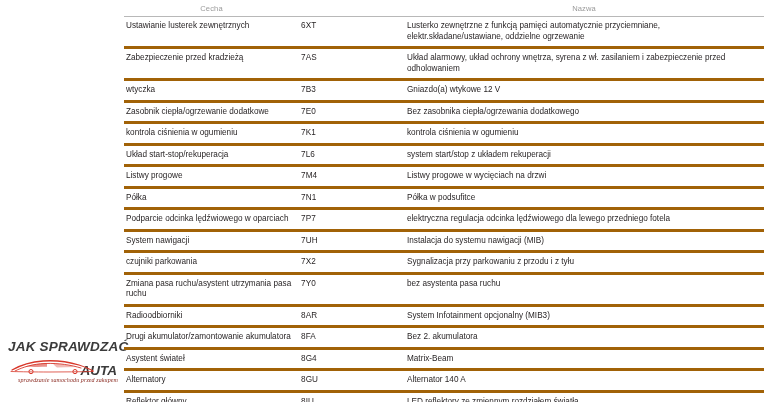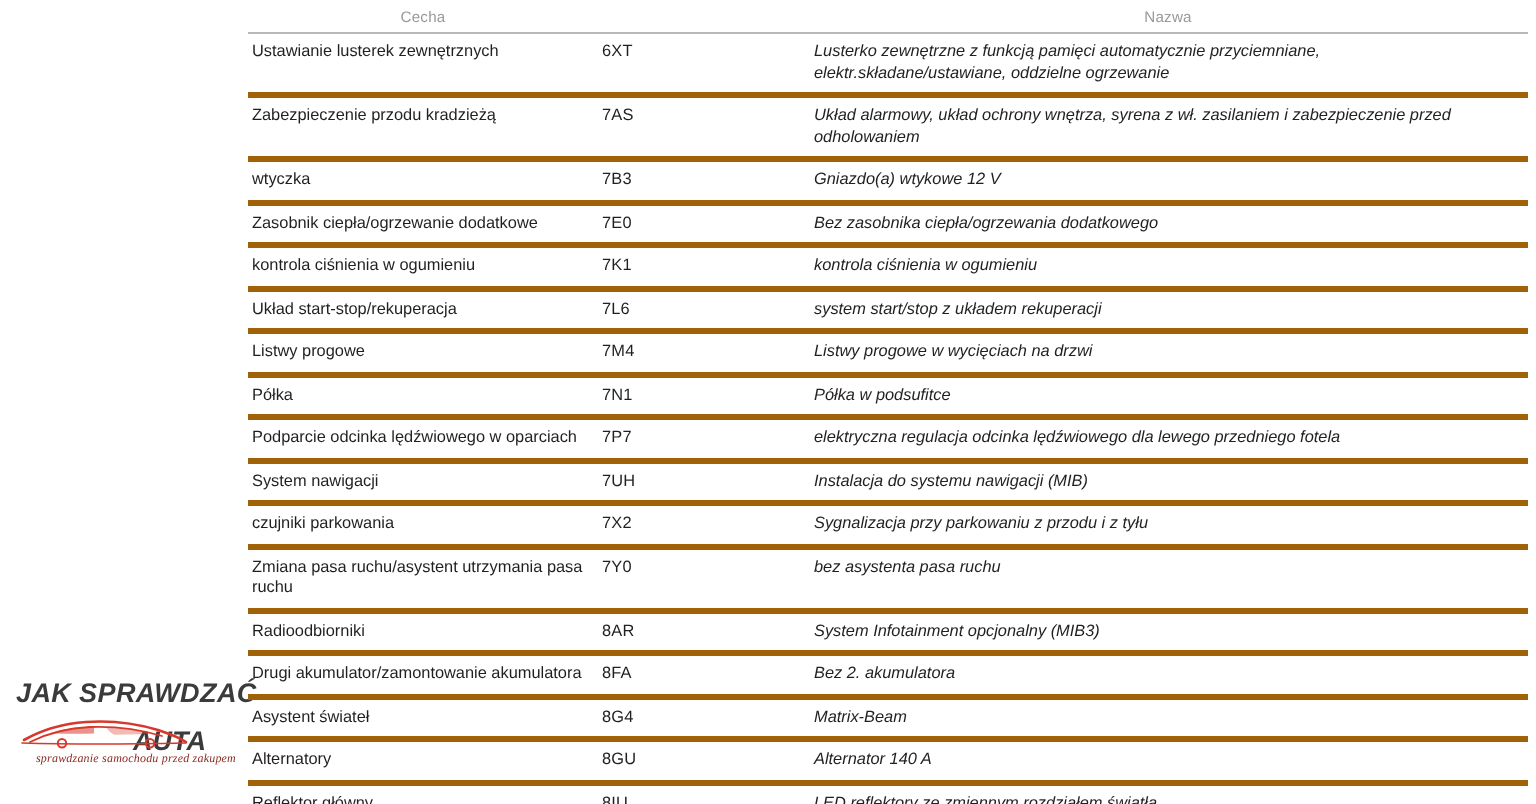--- a/index.html
+++ b/index.html
@@ -47,21 +47,21 @@
   }
   #logo .logo-line2 {
     font-family: "Liberation Sans", sans-serif;
     font-weight: bold;
     font-style: italic;
     font-size: 13.5px;
     color: #3b3b3b;
     text-align: right;
     line-height: 1;
     margin-top: 10px;
-    margin-right: 17px;
+    margin-right: 3px;
   }
   #logo .logo-car {
     position: absolute;
     left: 3px;
     top: 17px;
     width: 86px;
     height: 18px;
   }
   #logo .logo-tag {
     position: absolute;
@@ -109,21 +109,20 @@
     font-size: 8.2px;
   }
   #spec-table tbody tr:last-child td {
     border-bottom: 1px solid #9a9a9a;
   }
   #spec-table td.code {
     letter-spacing: 0.1px;
   }
   #spec-table td.name {
     padding-left: 3px;
-    font-style: italic;
   }
 </style>
 </head>
 <body>
 
 <div id="page">
 
   <div id="logo">
     <div class="logo-line1">JAK SPRAWDZAĆ</div>
 
@@ -154,21 +153,21 @@
         <th>Nazwa</th>
       </tr>
     </thead>
     <tbody id="table-body">
         <tr>
           <td class="feature">Ustawianie lusterek zewnętrznych</td>
           <td class="code">6XT</td>
           <td class="name">Lusterko zewnętrzne z funkcją pamięci  automatycznie przyciemniane,  elektr.składane/ustawiane, oddzielne ogrzewanie</td>
         </tr>
         <tr>
-          <td class="feature">Zabezpieczenie przodu kradzieżą</td>
+          <td class="feature">Zabezpieczenie przed kradzieżą</td>
           <td class="code">7AS</td>
           <td class="name">Układ alarmowy, układ ochrony wnętrza, syrena z wł.  zasilaniem i zabezpieczenie przed odholowaniem</td>
         </tr>
         <tr>
           <td class="feature">wtyczka</td>
           <td class="code">7B3</td>
           <td class="name">Gniazdo(a) wtykowe 12 V</td>
         </tr>
         <tr>
           <td class="feature">Zasobnik ciepła/ogrzewanie dodatkowe</td>

